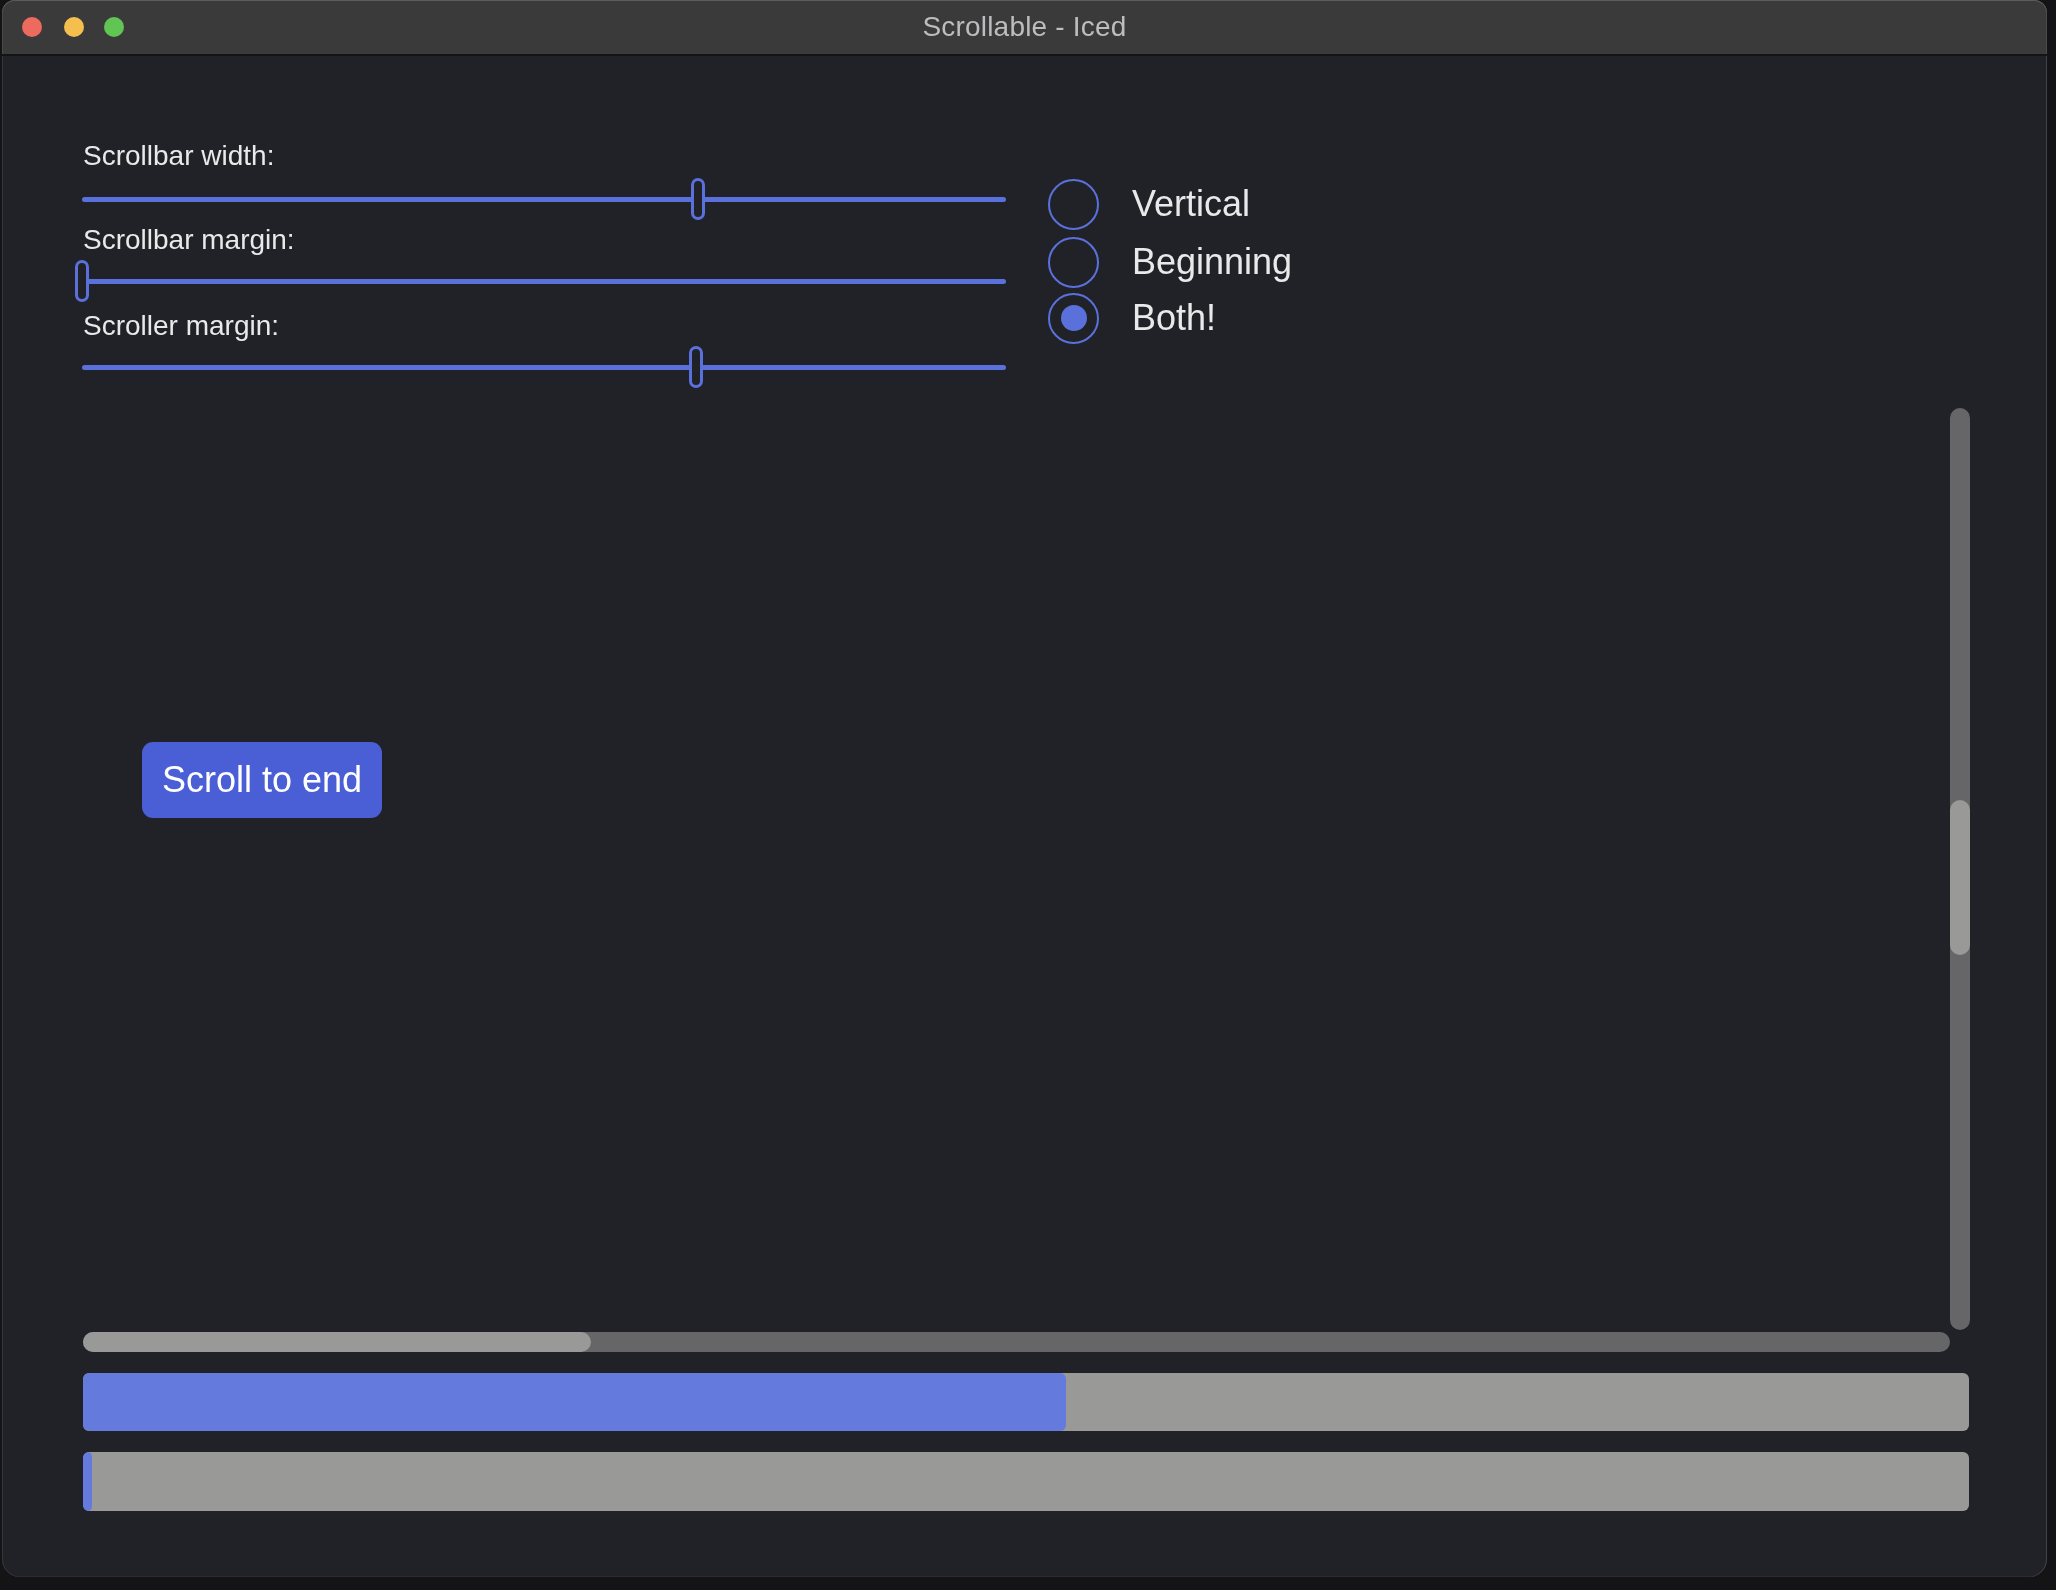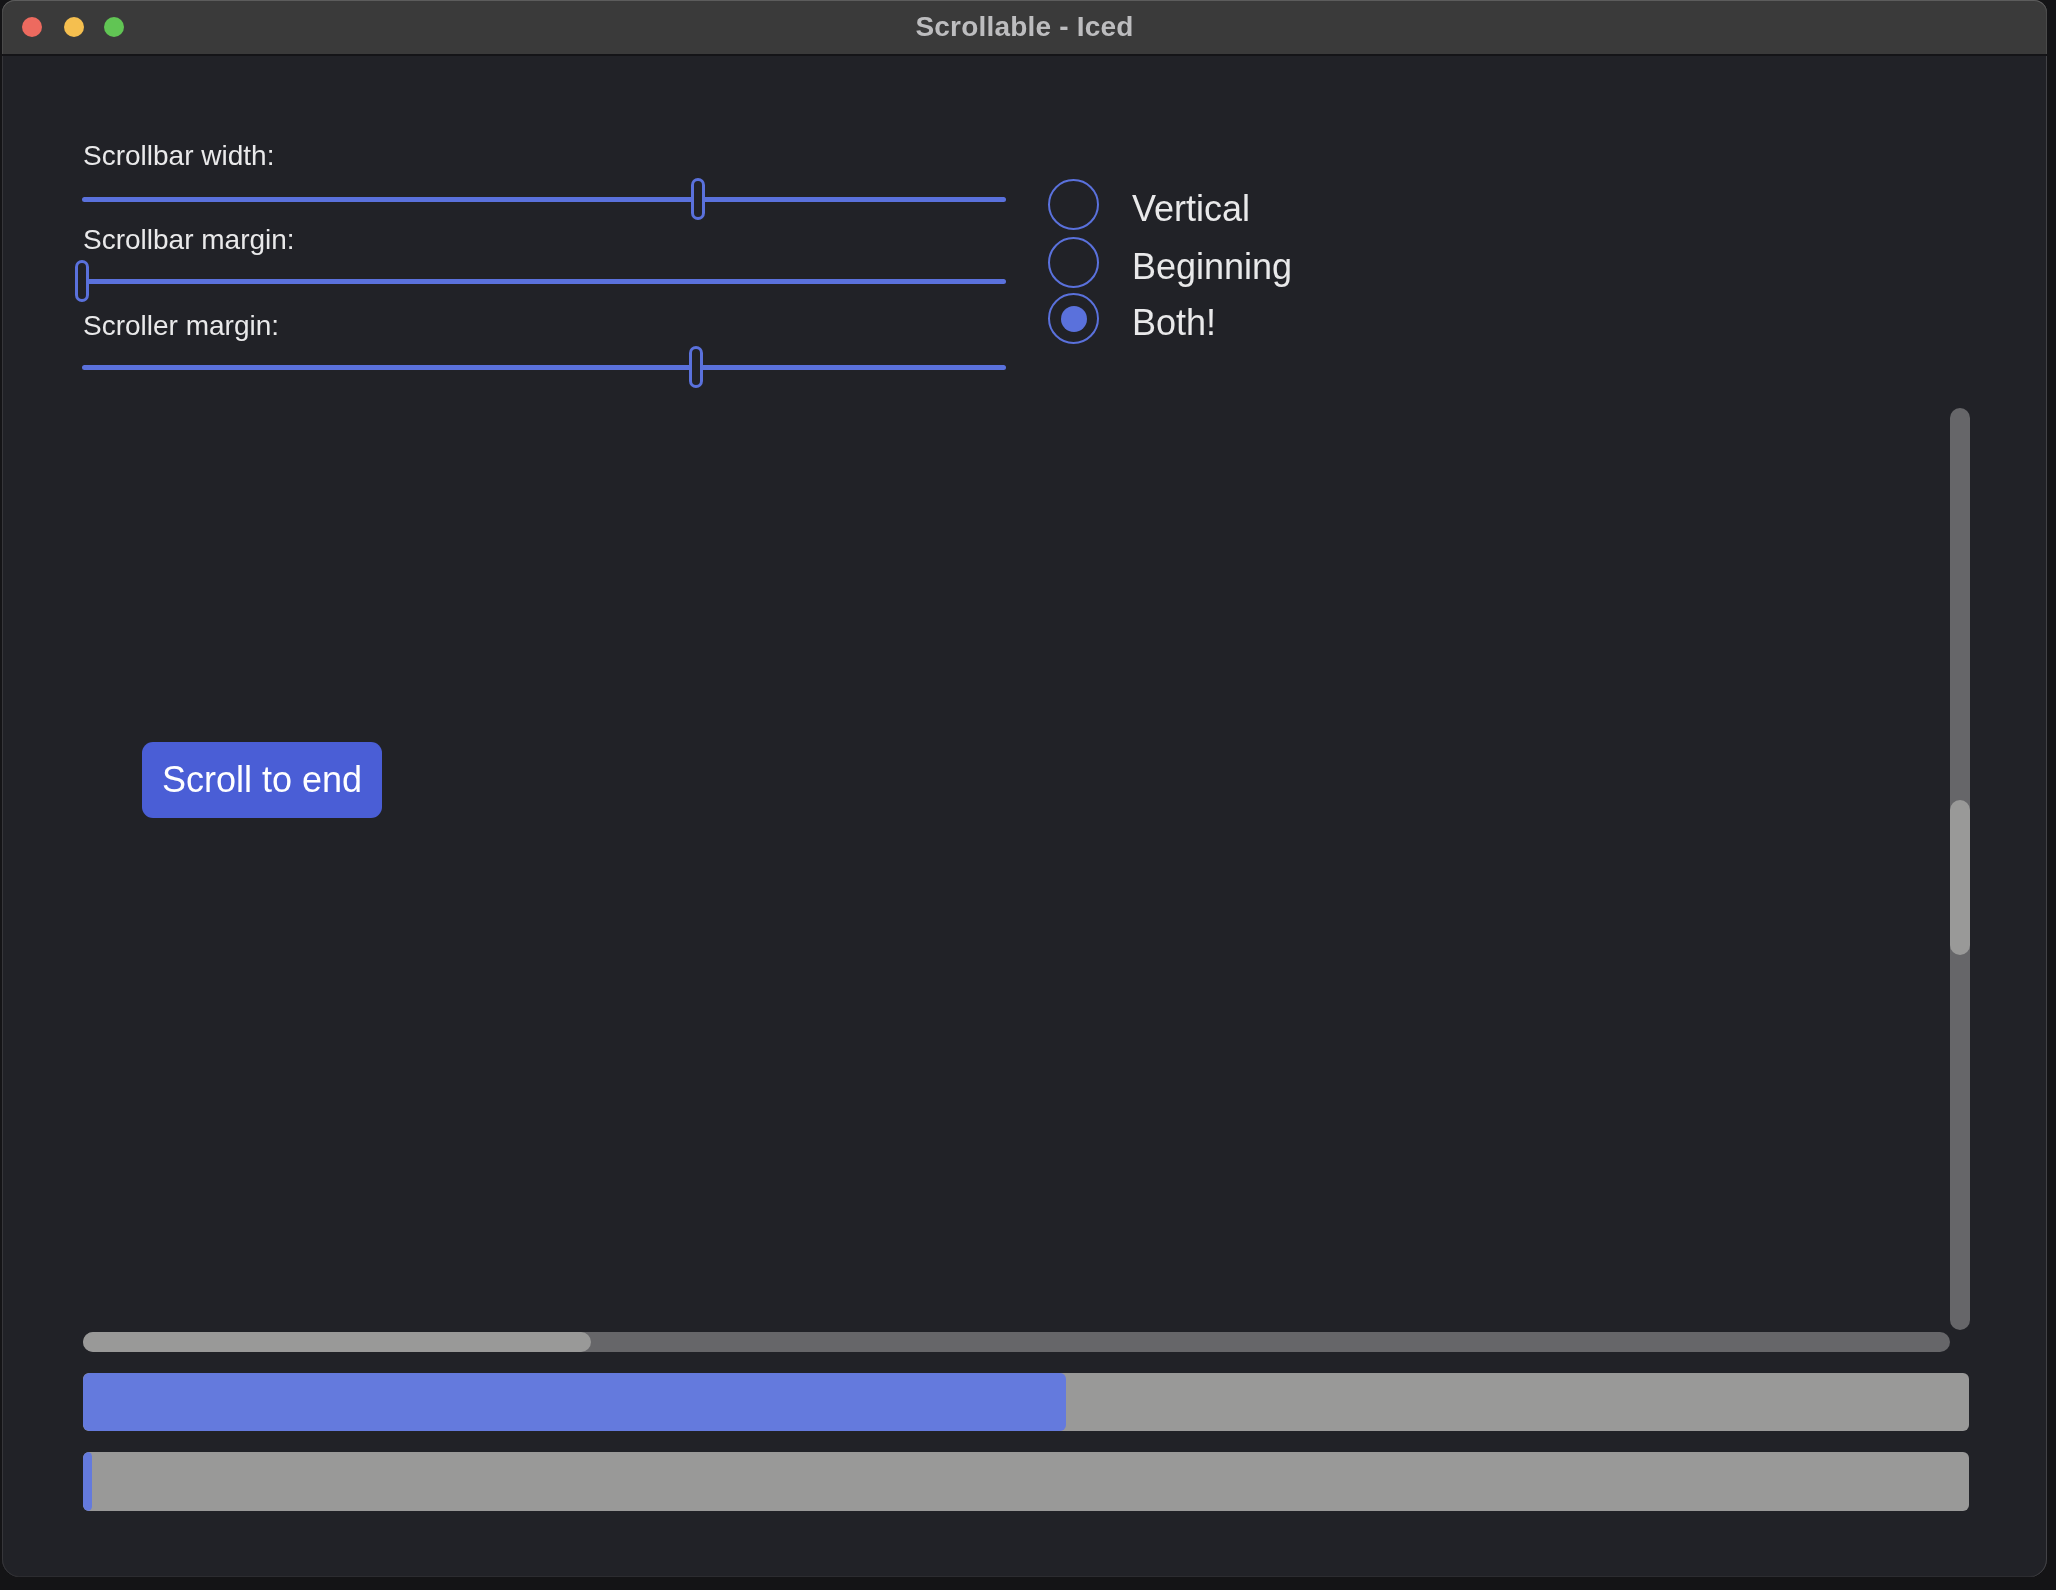--- a/index.html
+++ b/index.html
@@ -13,21 +13,21 @@
     position:absolute;left:2px;right:9px;top:0;height:54px;
     background:var(--titlebar);
     border-radius:13px 13px 0 0;
     box-shadow:inset 0 1px 0 #5c5c5c, inset 1px 0 0 #4a4a4a, inset -1px 0 0 #4a4a4a;
     border-bottom:2px solid #141417;
   }
   .traffic{position:absolute;top:17px;width:20px;height:20px;border-radius:50%;}
   .titlebar-title{
     position:absolute;left:0;right:0;top:0;height:54px;
     display:flex;align-items:center;justify-content:center;
-    font-size:28px;font-weight:bold;color:#bdbdbf;letter-spacing:.2px;
+    font-size:28px;font-weight:normal;color:#bdbdbf;letter-spacing:.2px;
   }
   .content{
     position:absolute;left:2px;right:9px;top:56px;bottom:13px;
     background:var(--bg);
     border-radius:0 0 18px 18px;
     box-shadow:inset 1px 0 0 #36363a, inset -1px 0 0 #434347, inset 0 -1px 0 #2c2c30;
   }
   
   .label{position:absolute;font-size:28px;line-height:47px;color:var(--text);white-space:nowrap;}
   
@@ -35,21 +35,21 @@
   .slider .rail{
     position:absolute;left:0;right:0;top:calc(50% - 2.5px);height:5px;
     background:var(--accent);border-radius:2.5px;
   }
   .slider .handle{
     position:absolute;top:0;width:14px;height:42px;box-sizing:border-box;
     left:calc(var(--pos) - 7px);
     border:3px solid var(--accent);border-radius:8px;background:var(--bg);
   }
   
-  .radio-row{position:absolute;left:1048px;height:52px;display:flex;align-items:flex-end;}
+  .radio-row{position:absolute;left:1048px;height:52px;display:flex;align-items:center;}
   .radio-circle{
     width:47px;height:47px;box-sizing:content-box;border:2.5px solid var(--accent);
     border-radius:50%;position:relative;flex:0 0 auto;cursor:pointer;
   }
   .radio-circle.selected::after{
     content:"";position:absolute;left:50%;top:50%;width:26px;height:26px;margin:-13px 0 0 -13px;
     border-radius:50%;background:var(--accent);
   }
   .radio-label{margin-left:33px;font-size:36px;color:var(--text);white-space:nowrap;}
   

